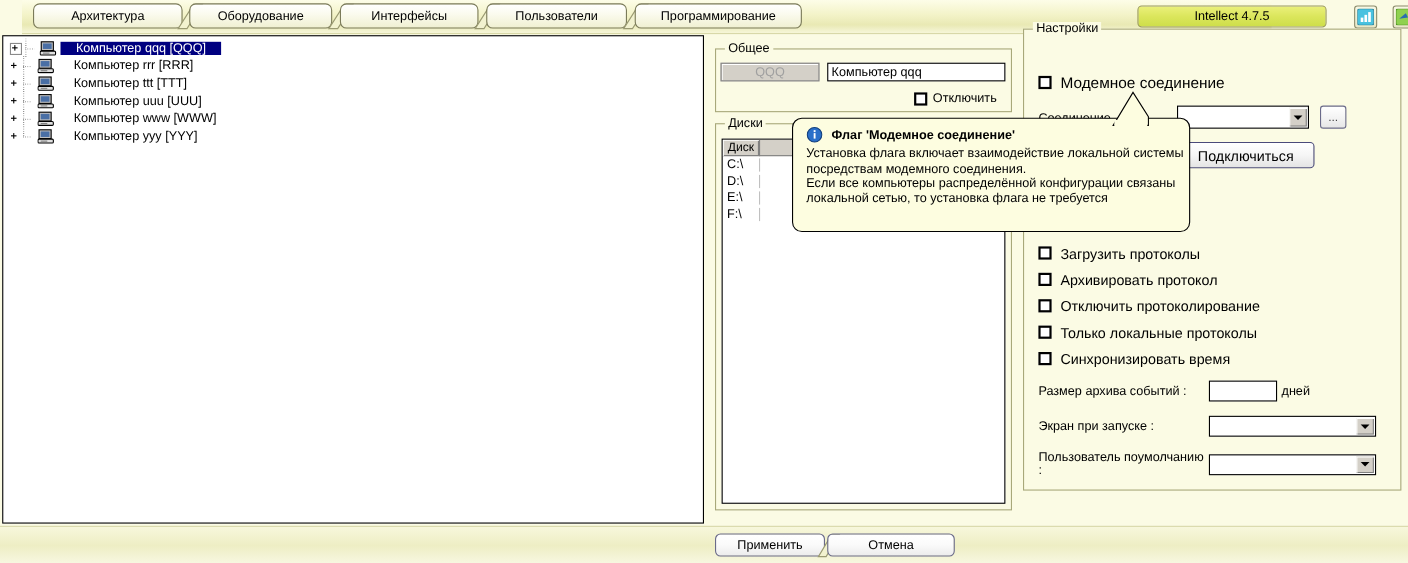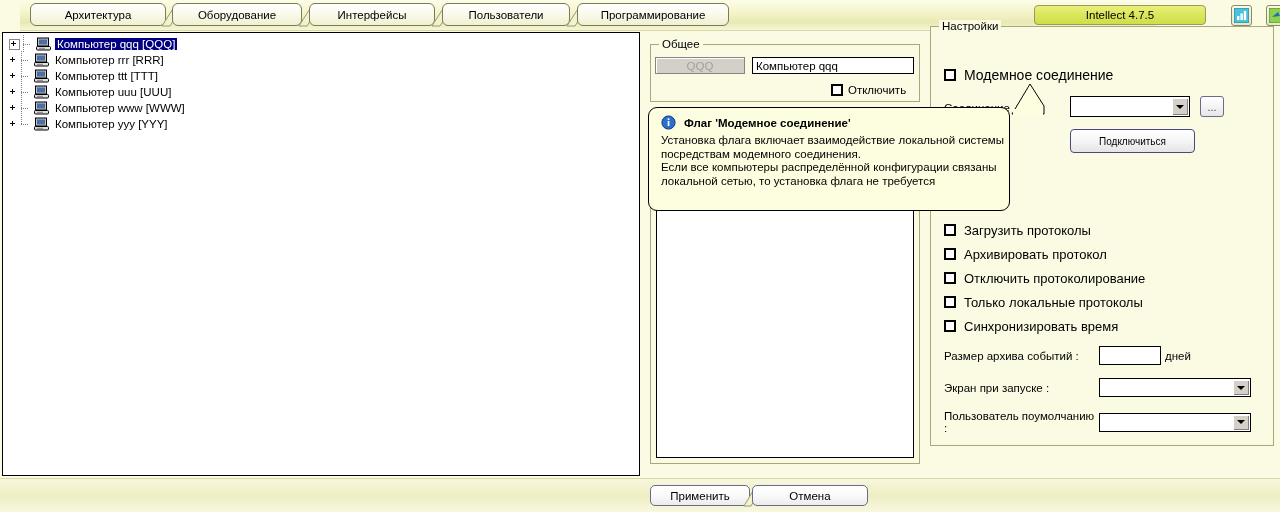--- a/index.html
+++ b/index.html
@@ -79,21 +79,21 @@
     background-image: linear-gradient(to bottom, #808080 1px, transparent 1px);
     background-size: 1px 2px;
   }
   .dots::after {
     content:''; position:absolute; left:0px; top:8px; width:8px; height:1px;
     background-image: linear-gradient(to right, #808080 1px, transparent 1px);
     background-size: 2px 1px;
   }
   .dots.last::before { height: 9px; top:-1px; }
   .pcicon { width: 16px; height: 14px; flex: 0 0 auto; margin-right: 3px; }
-  .treelabel { padding: 0 2px; }
+  .treelabel { padding: 0 14px; }
   .treerow.sel .treelabel { background: #000080; color: #fff; }
 
   
   .groupbox {
     position: absolute; border: 1px solid #a8a87a; box-sizing: border-box;
     background: #fbfbe4;
   }
   .grouptitle {
     position: absolute; top: -7px; left: 8px; padding: 0 3px;
     background: #fbfbe4; font-size: 11.5px; color: #000; white-space: nowrap;
@@ -168,38 +168,38 @@
     position: absolute; left: 1200px; top: 96px; width: 24px; height: 21px;
     border: 1px solid #6a6a8a; border-radius: 3px; box-sizing: border-box;
     background: linear-gradient(to bottom, #fff 0%, #f4f4f4 50%, #e6e6e6 100%);
     display:flex; align-items:center; justify-content:center; font-size: 11px;
     color: #444;
   }
   #btn-connect {
     position: absolute; left: 1070px; top: 129px; width: 125px; height: 24px;
     border: 1px solid #4a4a7a; border-radius: 4px; box-sizing: border-box;
     background: linear-gradient(to bottom, #ffffff 0%, #f6f6f6 48%, #e4e4e4 100%);
-    display:flex; align-items:center; justify-content:center; font-size: 10px;
+    display:flex; align-items:center; justify-content:center; font-size: 13px;
   }
 
   #cb-list { position: absolute; left: 944px; top: 218px; }
   #cb-list .cbitem { display: flex; align-items: center; gap: 8px; height: 24px; font-size: 13px; }
 
   .fldrow { position: absolute; display: flex; align-items: center; font-size: 11.5px; }
   #row-arch { left: 944px; top: 346px; width: 330px; }
   #row-screen { left: 944px; top: 378px; width: 330px; }
   #row-user  { left: 944px; top: 410px; width: 330px; }
   .fldlabel { width: 155px; text-align: left; }
   .txtbox {
     background: #fff; border: 1px solid #000; box-sizing: border-box; height: 19px;
   }
 
   
   #tooltip {
-    position: absolute; left: 648px; top: 107px; width: 362px; height: 104px;
+    position: absolute; left: 720px; top: 107px; width: 362px; height: 104px;
     background: #fdfde0; border: 1px solid #000; border-radius: 9px;
     box-sizing: border-box; padding: 7px 10px 6px 12px;
     z-index: 50;
   }
   #tt-head { display: flex; align-items: center; gap: 8px; margin-bottom: 4px; }
   #tt-title { font-weight: bold; font-size: 11.5px; }
   #tt-body { font-size: 11.5px; line-height: 13.5px; }
   #tt-body div { white-space: nowrap; }
   #tt-tail {
     position: absolute; left: 1010px; top: 82px; z-index: 51;

